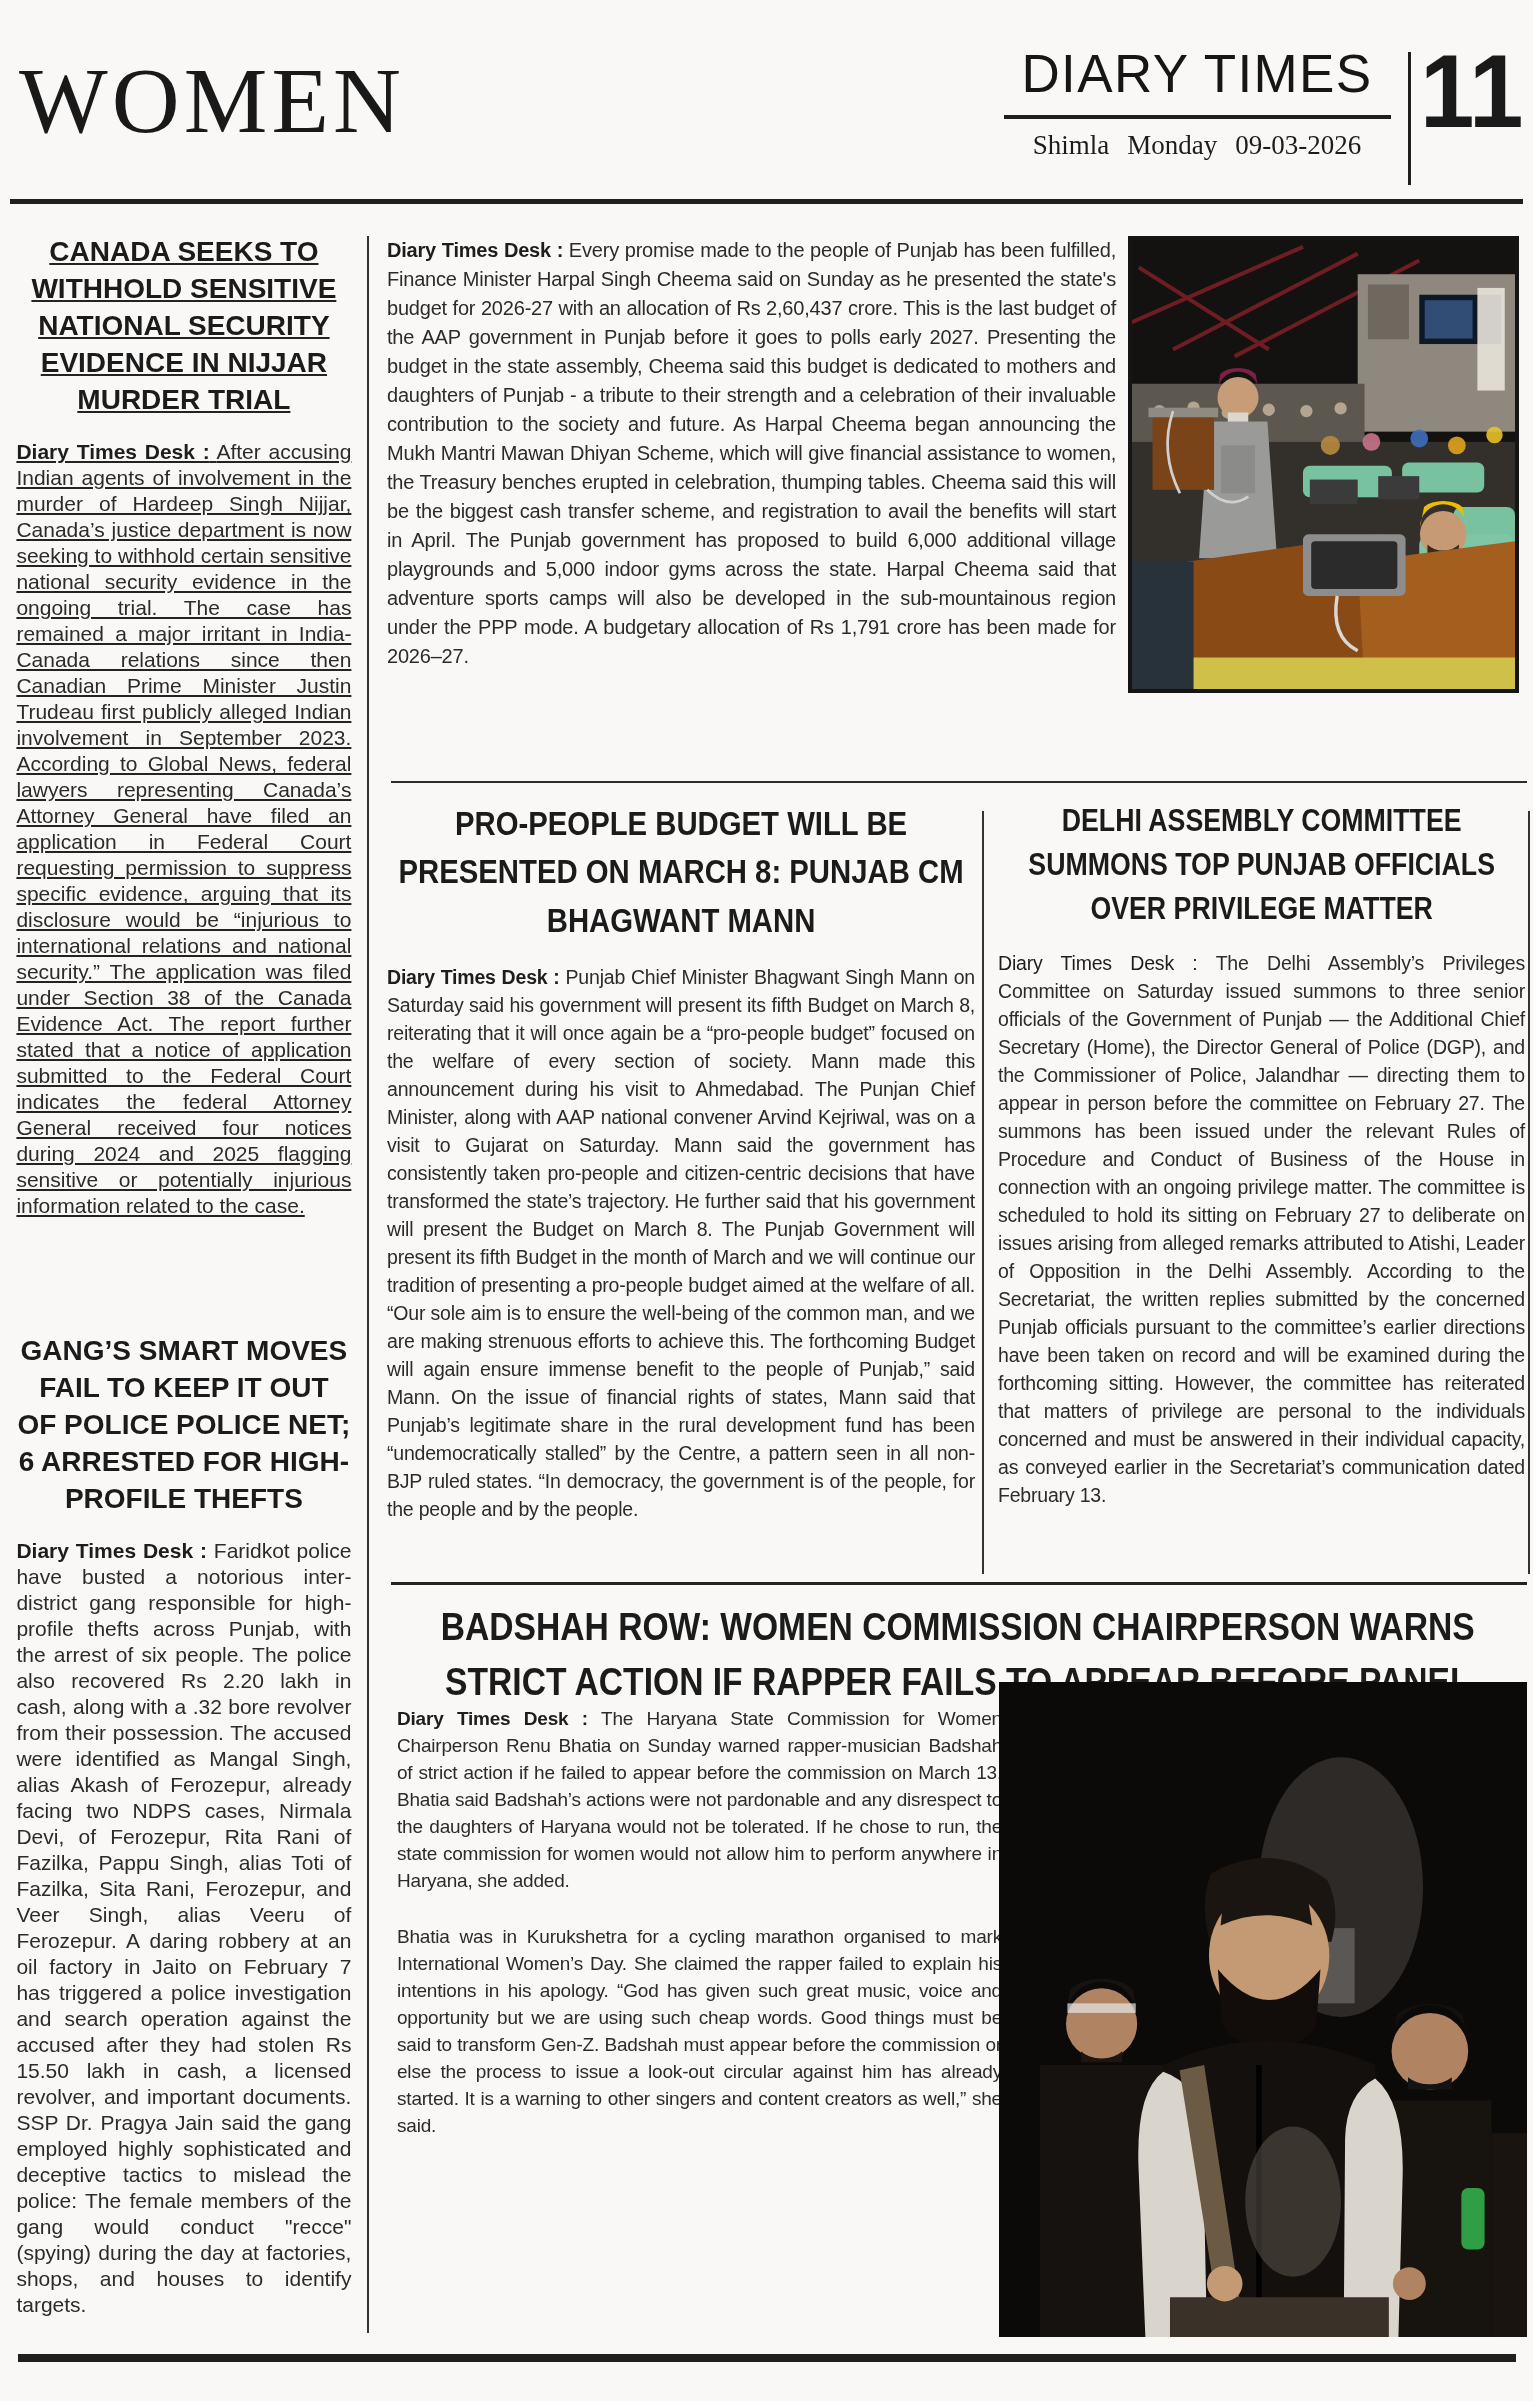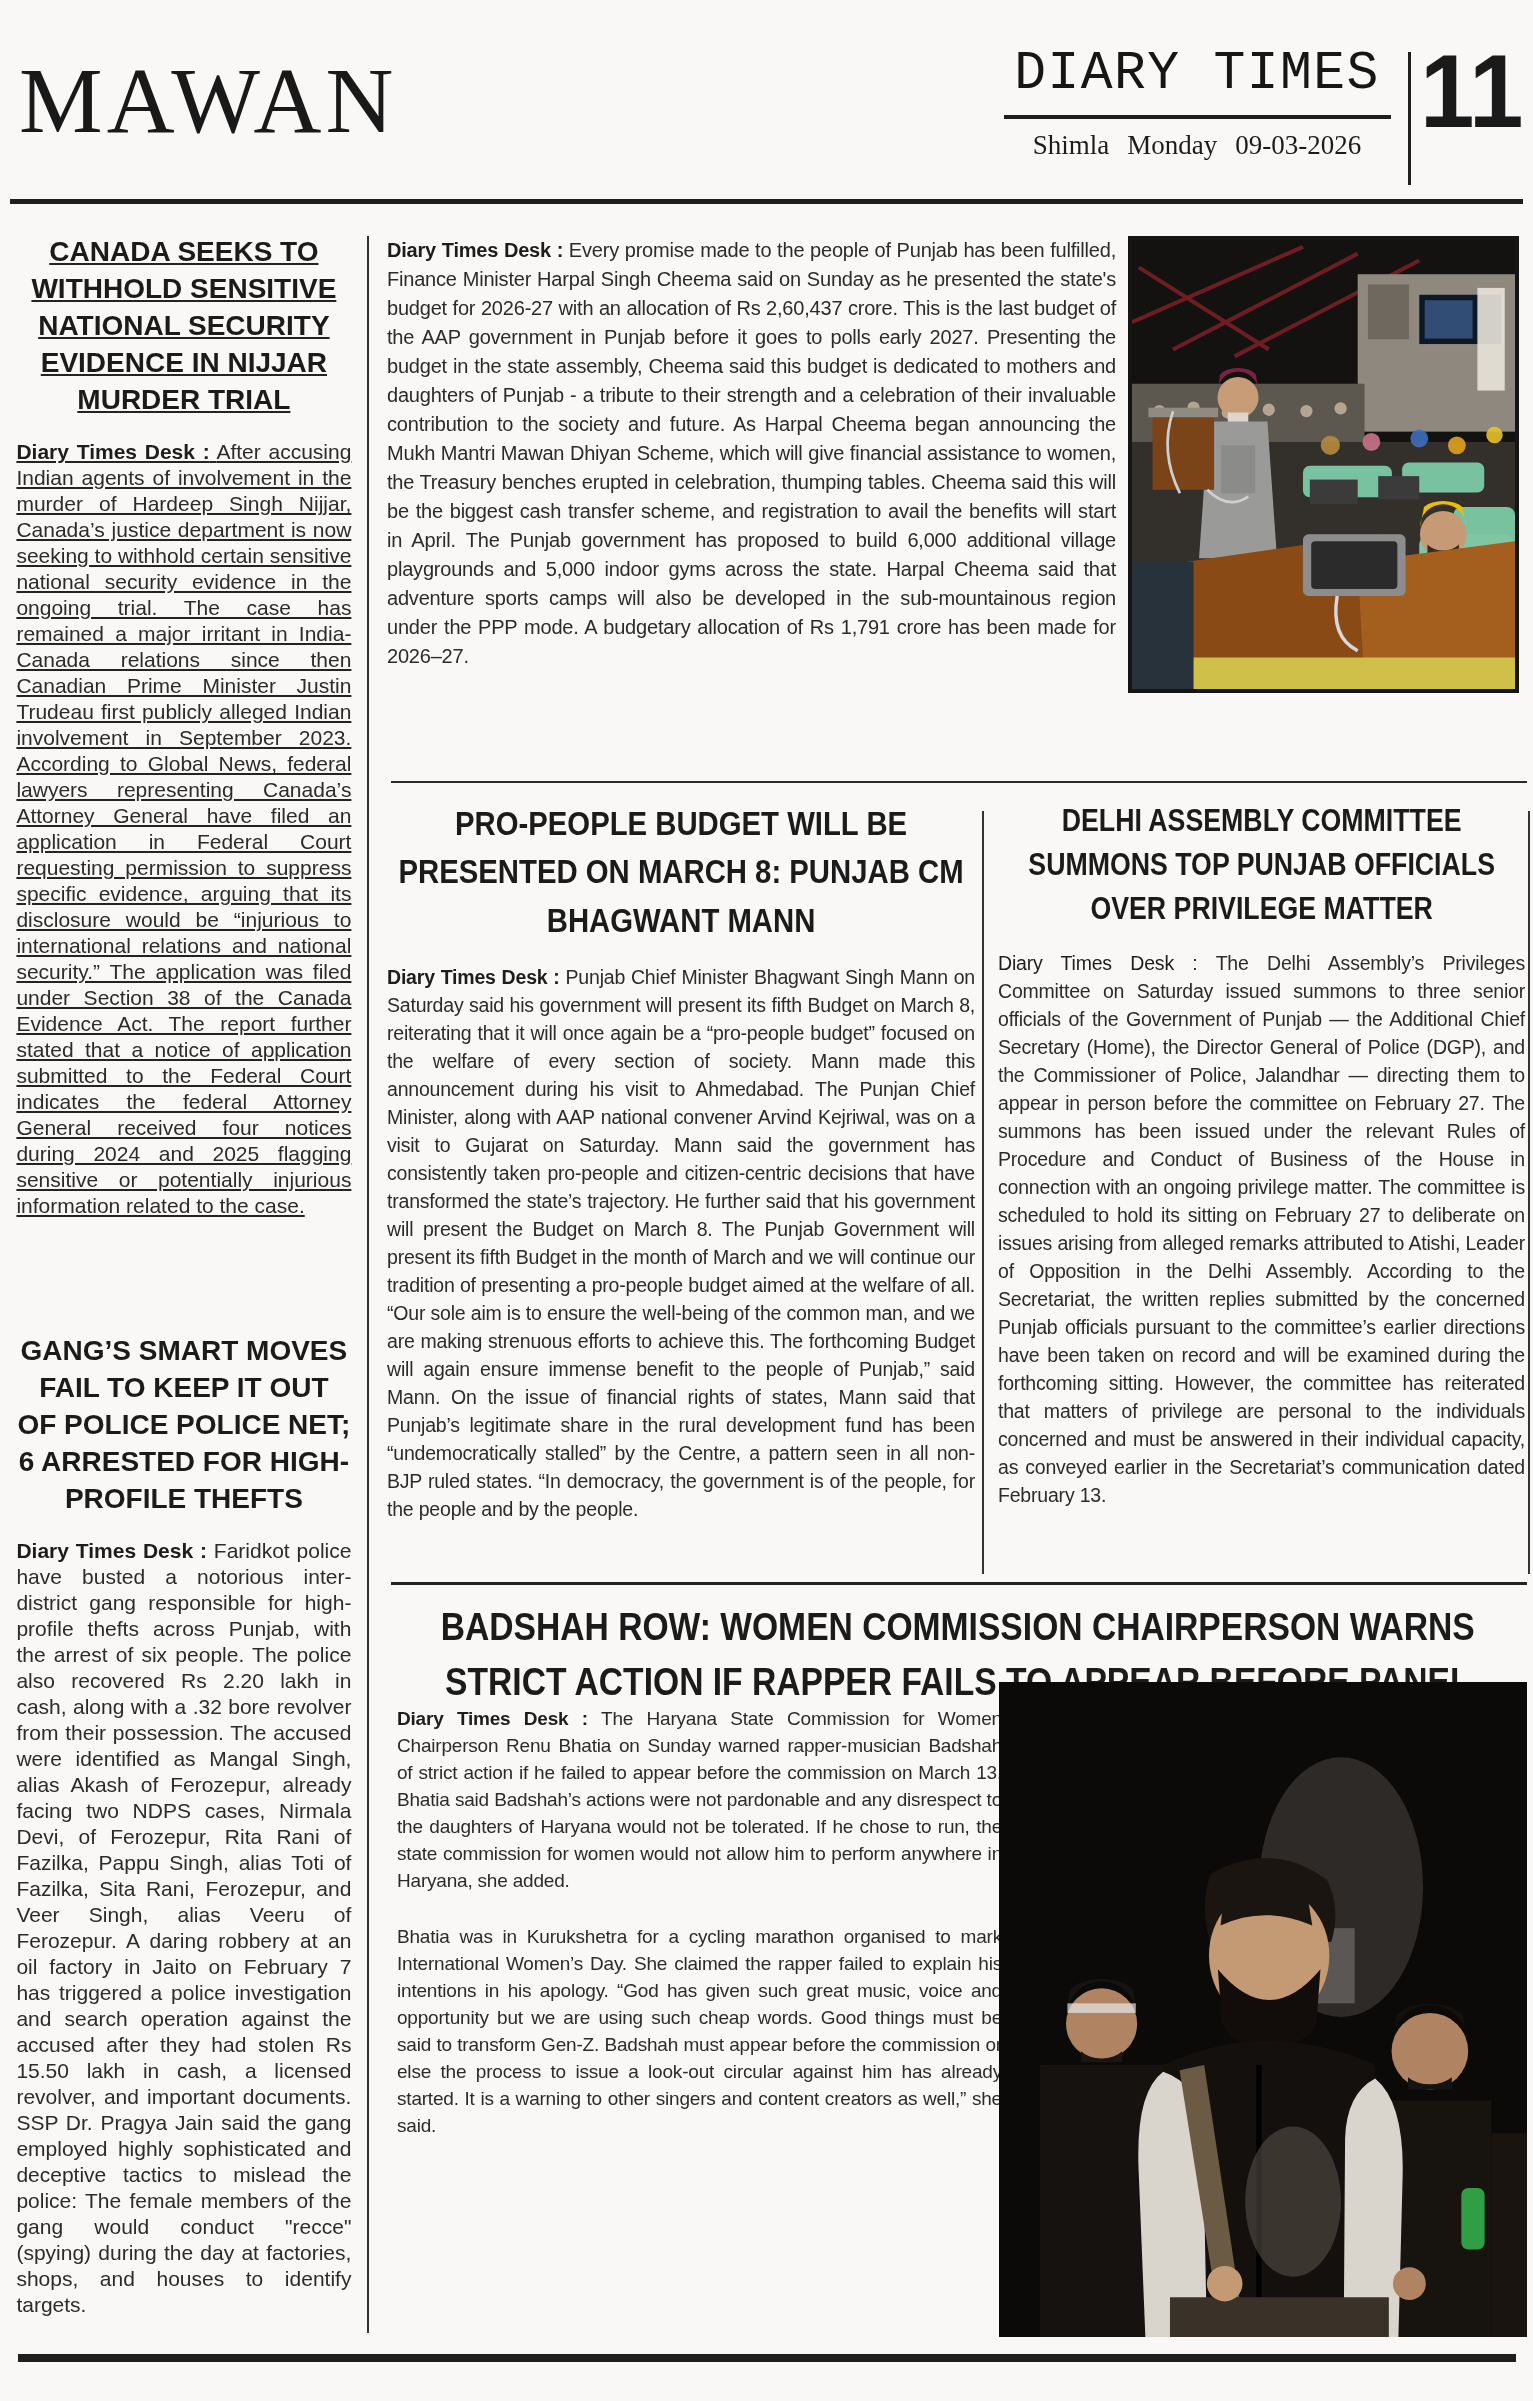--- a/index.html
+++ b/index.html
@@ -10,21 +10,21 @@
   }
   .abs{position:absolute;}
   .rule{background:#1f1f1f;}
   
   #section-title{
     left:19px;top:53px;font-family:"Liberation Serif", serif;
     font-size:94px;letter-spacing:4.1px;color:#191919;line-height:1;
   }
   #paper-name{
     left:992px;top:45px;width:410px;text-align:center;
-    font-family:Liberation Mono, monospace;font-size:53px;color:#161616;
+    font-family:Liberation Sans, sans-serif;font-size:53px;color:#161616;
     letter-spacing:1.4px;line-height:1.1;white-space:nowrap;
   }
   #masthead-rule{left:1004px;top:115px;width:387px;height:4.1px;}
   #dateline{
     left:992px;top:130px;width:410px;text-align:center;
     font-family:"Liberation Serif", serif;font-size:27px;color:#1c1c1c;white-space:nowrap;
   }
   #dateline span{margin:4px 9px;}
   #masthead-divider{left:1408px;top:52px;width:3.4px;height:133px;}
   #page-number{
@@ -73,21 +73,21 @@
   #article-badshah-body{left:397px;top:1705px;width:605px;}
   #article-badshah-body .bodytext{font-size:19px;line-height:27px;letter-spacing:-0.2px;}
   #article-badshah-body .p1{margin-bottom:29px;}
   #badshah-figure{left:999px;top:1682px;width:528px;height:655px;background:#0c0a09;}
   #badshah-figure svg{display:block;width:100%;height:100%;}
 </style>
 </head>
 <body>
 
 <header>
-  <div class="abs" id="section-title">MAWAN</div>
+  <div class="abs" id="section-title">WOMEN</div>
   <div class="abs" id="paper-name">DIARY TIMES</div>
   <div class="abs rule" id="masthead-rule"></div>
   <div class="abs" id="dateline">
     <span>Shimla</span><span>Monday</span><span>09-03-2026</span>
   </div>
   <div class="abs rule" id="masthead-divider"></div>
   <div class="abs" id="page-number">11</div>
   <div class="abs rule" id="top-rule"></div>
 </header>
 

